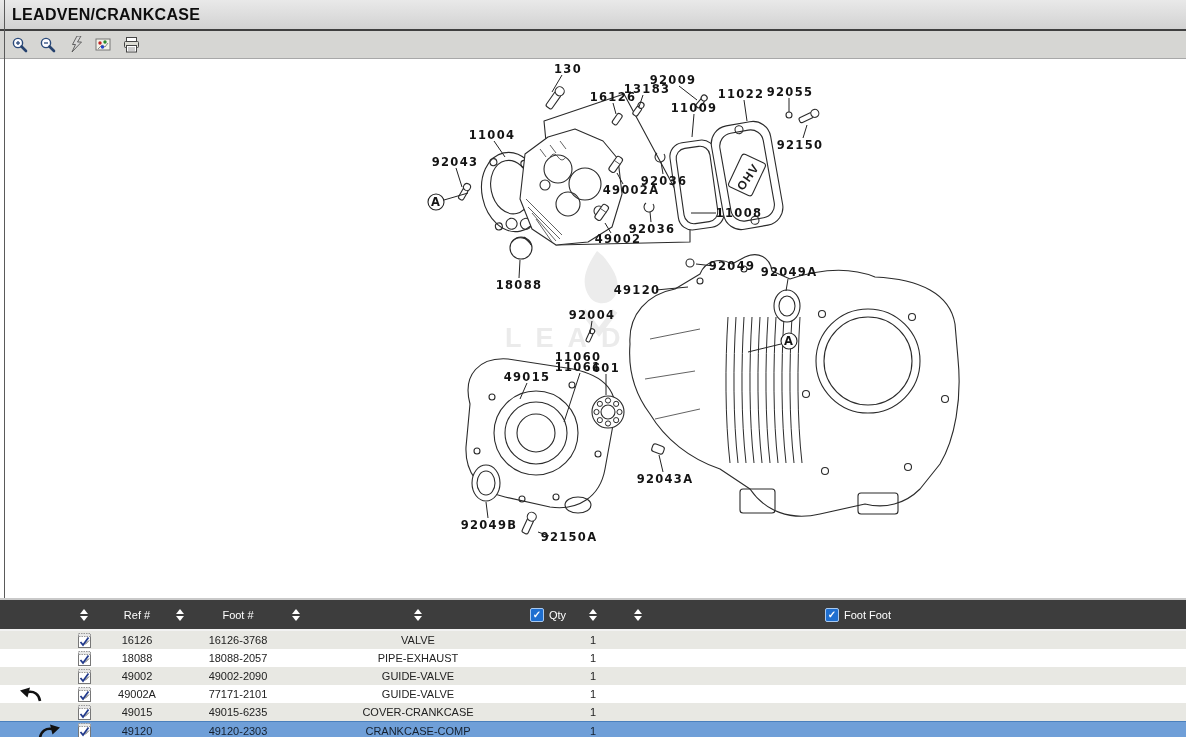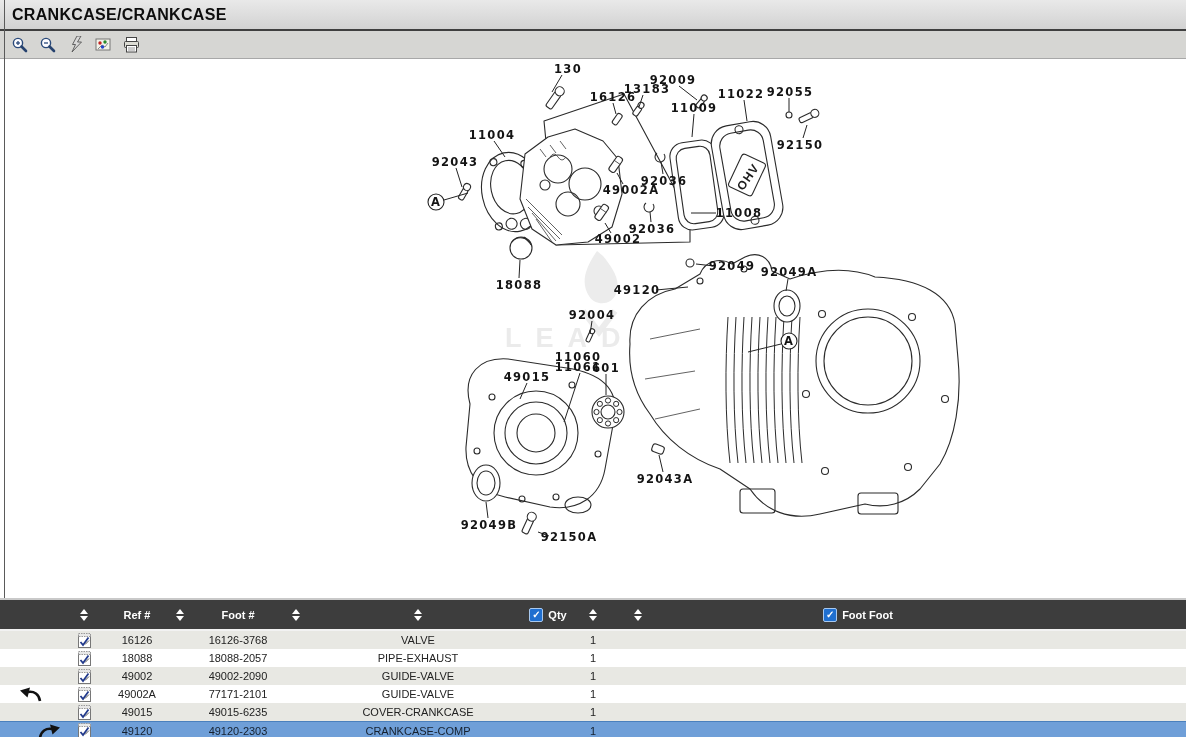--- a/index.html
+++ b/index.html
@@ -27,21 +27,21 @@
                fill:#141414;text-anchor:middle;}
   .labels line{stroke:#232323;stroke-width:1;}
   .wm{fill:#ececec;}
   .wmtext{font:bold 27px "Liberation Sans",sans-serif;letter-spacing:14px;fill:#ebebeb;}
   .ohv{font:bold 12px "Liberation Sans",sans-serif;letter-spacing:1px;fill:#1c1c1c;}
   
   .tablewrap{position:absolute;left:0;top:598px;width:1186px;}
   .grid{display:grid;grid-template-columns:62px 44px 62px 24px 92px 24px 220px 40px 50px 40px 400px 45px 1fr;
         align-items:center;}
   .thead{background:#3d3d3d;height:29px;border-top:2px solid #c9c9c9;
-         border-bottom:2px solid #f2f2f2;color:#fff;font-size:11px;font-weight:bold;}
+         border-bottom:2px solid #f2f2f2;color:#fff;font-size:11px;font-weight:normal;}
   .hcell{display:flex;align-items:center;justify-content:center;gap:5px;height:100%;}
   .sort{display:inline-flex;flex-direction:column;gap:2px;align-items:center;cursor:pointer;}
   .sort i{display:block;width:0;height:0;border-left:4px solid transparent;border-right:4px solid transparent;}
   .sort .up{border-bottom:5px solid #fff;}
   .sort .dn{border-top:5px solid #fff;}
   .cbx{width:12px;height:12px;background:#1f6fd0;border:1px solid #a9c9ef;border-radius:2px;
        color:#fff;font-size:10px;line-height:12px;text-align:center;font-weight:bold;cursor:pointer;}
   .cbx::before{content:"\2713";}
   .trow{height:18px;font-size:11px;color:#222;background:#fff;cursor:default;}
   .trow:nth-child(odd){background:#e8e8e3;}
@@ -49,21 +49,21 @@
   .cell{text-align:center;white-space:nowrap;overflow:hidden;}
   .cell.left{display:flex;align-items:center;height:100%;}
   .icon-cell{display:flex;align-items:center;justify-content:center;height:100%;}
 </style>
 </head>
 <body>
 
 <div class="app">
 
   <div class="titlebar">
-    <span class="title">CRANKCASE/CRANKCASE</span>
+    <span class="title">LEADVEN/CRANKCASE</span>
   </div>
 
   <div class="toolbar">
     <span class="tbtn">
       <svg width="17" height="17">
         <circle cx="7" cy="7" r="4.6" fill="#fcfcff" stroke="#2a4a7a" stroke-width="1.4"></circle>
         <line x1="5" y1="7" x2="9" y2="7" stroke="#2a4a7a" stroke-width="1.3"></line>
         <line x1="7" y1="5" x2="7" y2="9" stroke="#2a4a7a" stroke-width="1.3"></line>
         <line x1="10.5" y1="10.5" x2="15" y2="15" stroke="#26426e" stroke-width="2.6" stroke-linecap="round"></line>
       </svg>

